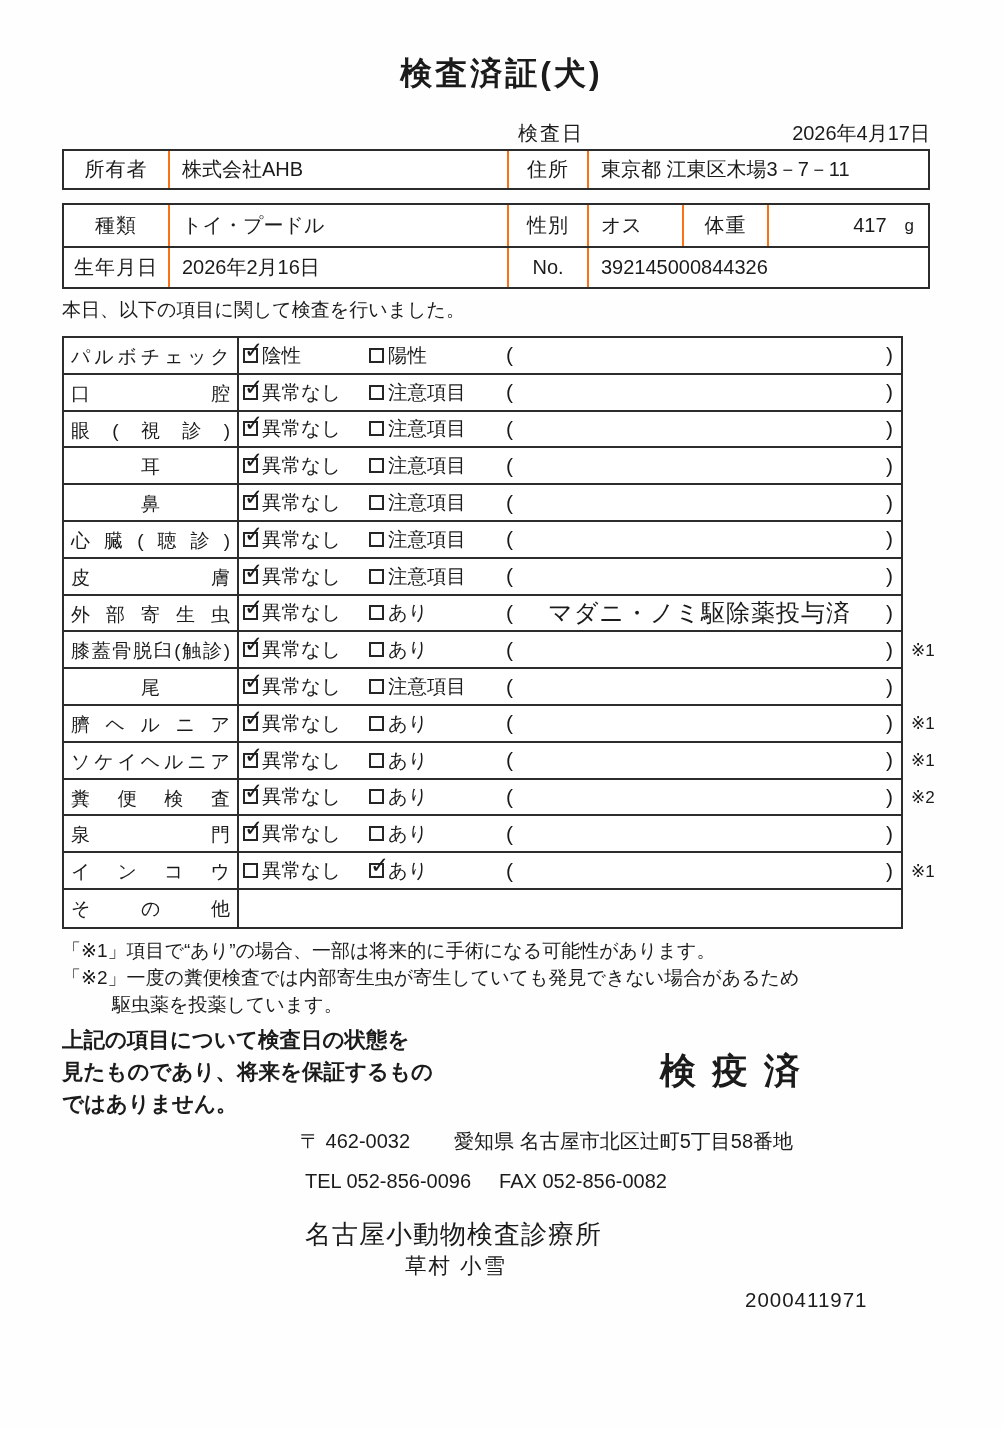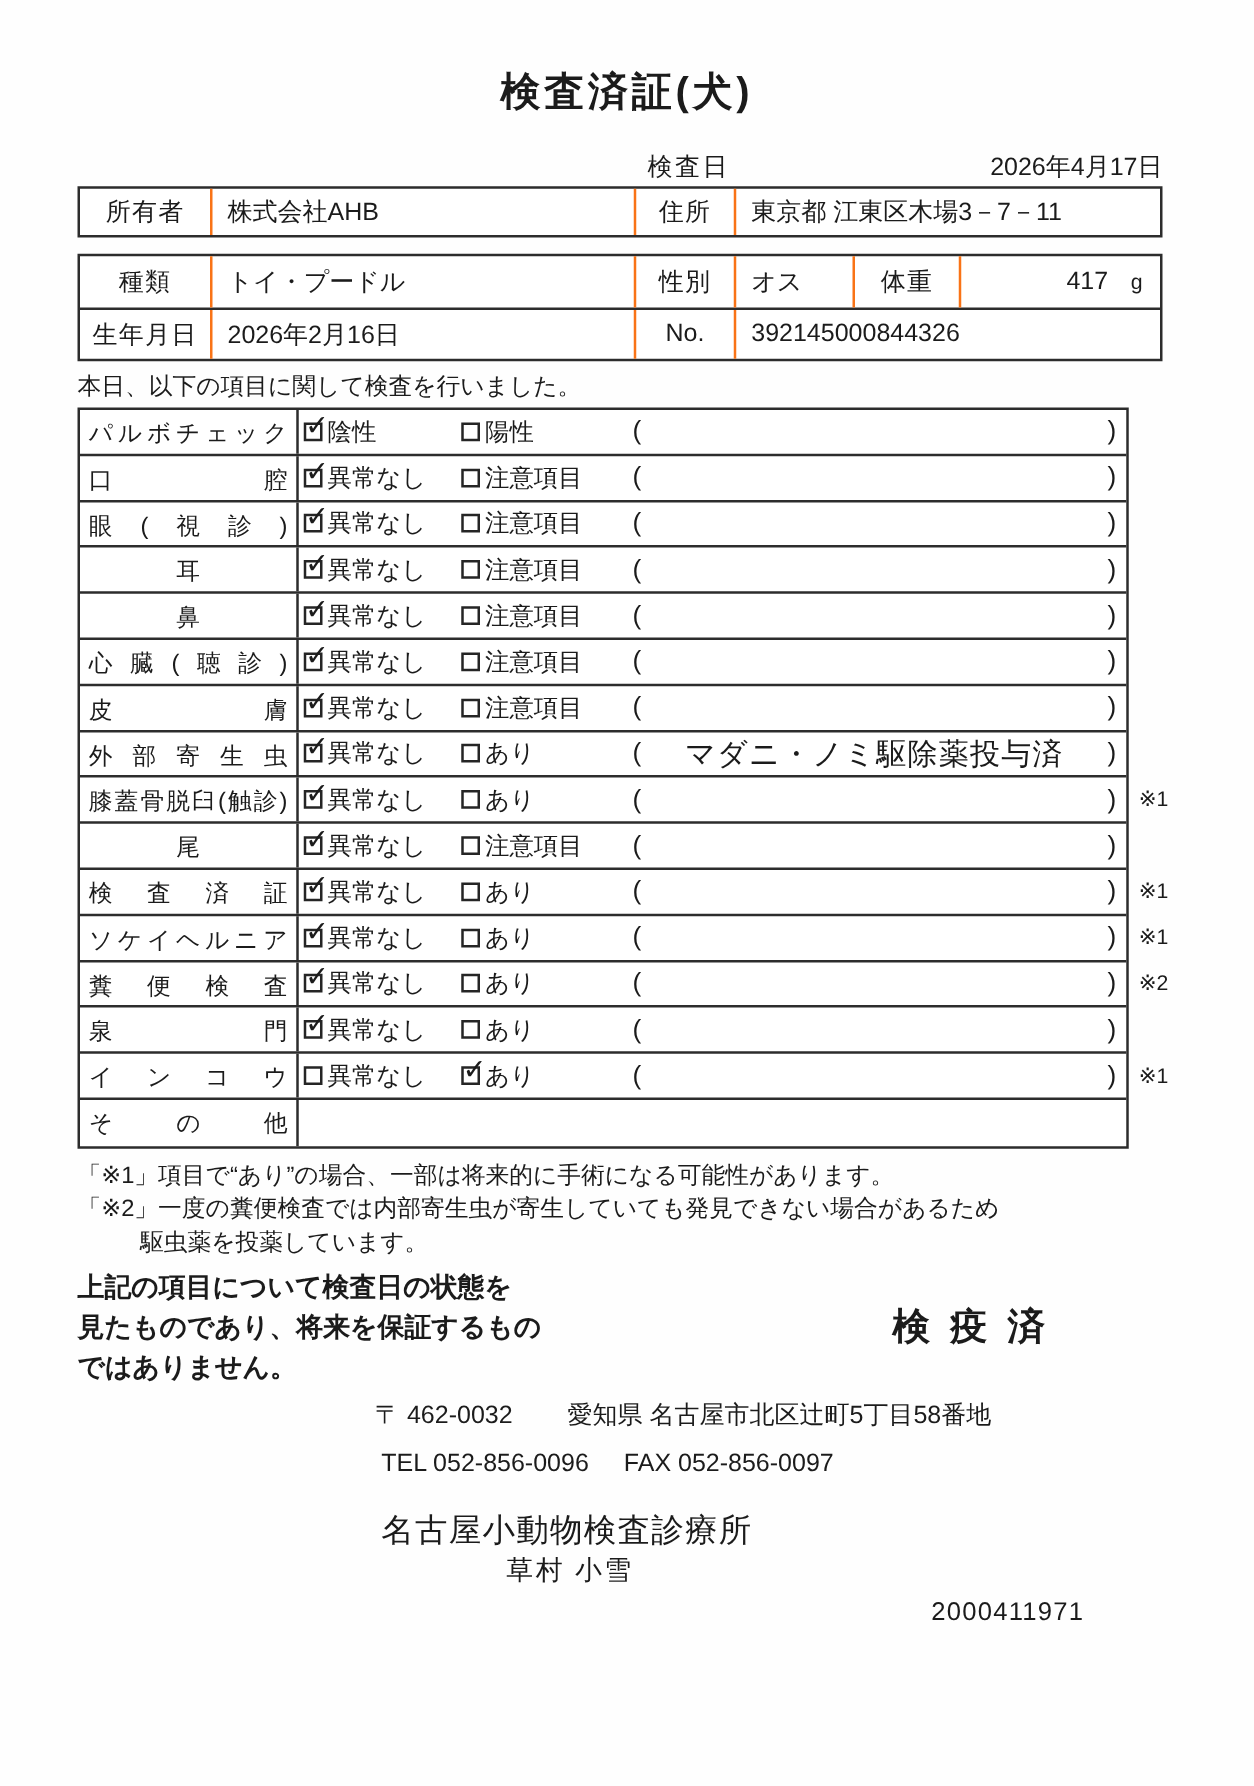--- a/index.html
+++ b/index.html
@@ -27,42 +27,42 @@
   .w-addr-l { width:80px; }  .w-addr-v { flex:1; }
   .w-breed-l { width:104px; } .w-breed-v { width:339px; }
   .w-sex-l { width:80px; } .w-sex-v { width:95px; }
   .w-wt-l { width:85px; } .w-wt-v { flex:1; justify-content:flex-end; padding-right:14px; gap:18px; }
   .wt-unit { font-size:17px; }
   .w-no-l { width:80px; justify-content:center; } .w-no-v { flex:1; }
   .gap { height:10px; }
 
   .statement { margin-top:7px; font-size:19px; height:28px; line-height:28px; }
 
-  .checklist { margin-top:2px; width:841px; border:2px solid #2c2c2c; background:#fff; }
+  .checklist { margin-top:12px; width:841px; border:2px solid #2c2c2c; background:#fff; }
   .crow { position:relative; display:flex; height:36.8px; border-bottom:2px solid #2c2c2c; }
   .crow:last-child { border-bottom:none; }
   .clabel { width:175px; border-right:2px solid #2c2c2c; font-size:19px; padding:6px 7px 0 7px;
             text-align:justify; text-align-last:justify; letter-spacing:0; overflow:hidden; white-space:nowrap; }
   .clabel.single { text-align-last:center; }
   .cbody { flex:1; display:flex; align-items:center; padding-left:4px; }
   .opt { display:flex; align-items:center; width:126px; }
   .opt.second { width:137px; }
   .optlabel { font-size:19.5px; }
   .cb { position:relative; width:15px; height:15px; border:2px solid #252525; margin-right:4px; flex:none; background:#fff; }
   .cb .mark { position:absolute; left:-1px; top:-11px; font-size:23px; font-weight:700; color:#1b1b1b; line-height:1; }
   .paren { flex:1; display:flex; align-items:center; padding-right:8px; font-size:21px; }
   .pnote { flex:1; text-align:center; font-weight:400; font-size:24px; letter-spacing:1px; white-space:nowrap; }
   .cref { position:absolute; left:847px; top:50%; transform:translateY(-50%); width:52px; font-size:17px; white-space:nowrap; }
 
   .footnotes { margin-top:8px; font-size:19px; line-height:27px; }
   .fn-indent { padding-left:50px; }
 
   .bottom-row { display:flex; margin-top:6px; width:866px; align-items:center; }
   .disclaimer { font-size:21.5px; font-weight:700; line-height:32px; }
-  .stamp { margin-left:auto; margin-right:76px; font-size:30px; font-weight:700; letter-spacing:16px; white-space:nowrap; }
+  .stamp { margin-left:auto; margin-right:112px; font-size:36px; font-weight:700; letter-spacing:16px; white-space:nowrap; }
 
   .addr-line { display:flex; margin-top:8px; margin-left:238px; font-size:20px; gap:44px; height:27px; align-items:center; }
   .tel-line { display:flex; margin-top:13px; margin-left:243px; font-size:20px; gap:28px; height:27px; align-items:center; }
   .clinic-name { margin-top:22px; margin-left:243px; font-size:26px; letter-spacing:1px; height:32px; }
   .examiner { margin-top:2px; margin-left:343px; font-size:21.5px; letter-spacing:2px; height:27px; }
   .serial { margin-top:10px; margin-left:683px; font-size:20.5px; letter-spacing:1px; }
 </style>
 </head>
 <body>
 
@@ -306,21 +306,21 @@
               <span class="optlabel">注意項目</span>
             </span>
             <span class="paren">
               <span>(</span>
               <span class="pnote"></span>
               <span>)</span>
             </span>
           </div>
         </div>
         <div class="crow">
-          <div class="clabel">検査済証</div>
+          <div class="clabel">臍ヘルニア</div>
           <div class="cbody">
             <span class="opt">
               <span class="cb">
                 <span class="mark">✓</span>
               </span>
               <span class="optlabel">異常なし</span>
             </span>
             <span class="opt second">
               <span class="cb"></span>
               <span class="optlabel">あり</span>
@@ -437,21 +437,21 @@
       <div class="stamp">検疫済</div>
     </div>
 
     <div class="addr-line">
       <span>〒 462-0032</span>
       <span>愛知県 名古屋市北区辻町5丁目58番地</span>
     </div>
 
     <div class="tel-line">
       <span>TEL 052-856-0096</span>
-      <span>FAX 052-856-0097</span>
+      <span>FAX 052-856-0082</span>
     </div>
 
     <div class="clinic-name">名古屋小動物検査診療所</div>
     <div class="examiner">草村 小雪</div>
 
     <div class="serial">2000411971</div>
 
   </div>
 </div>
 

